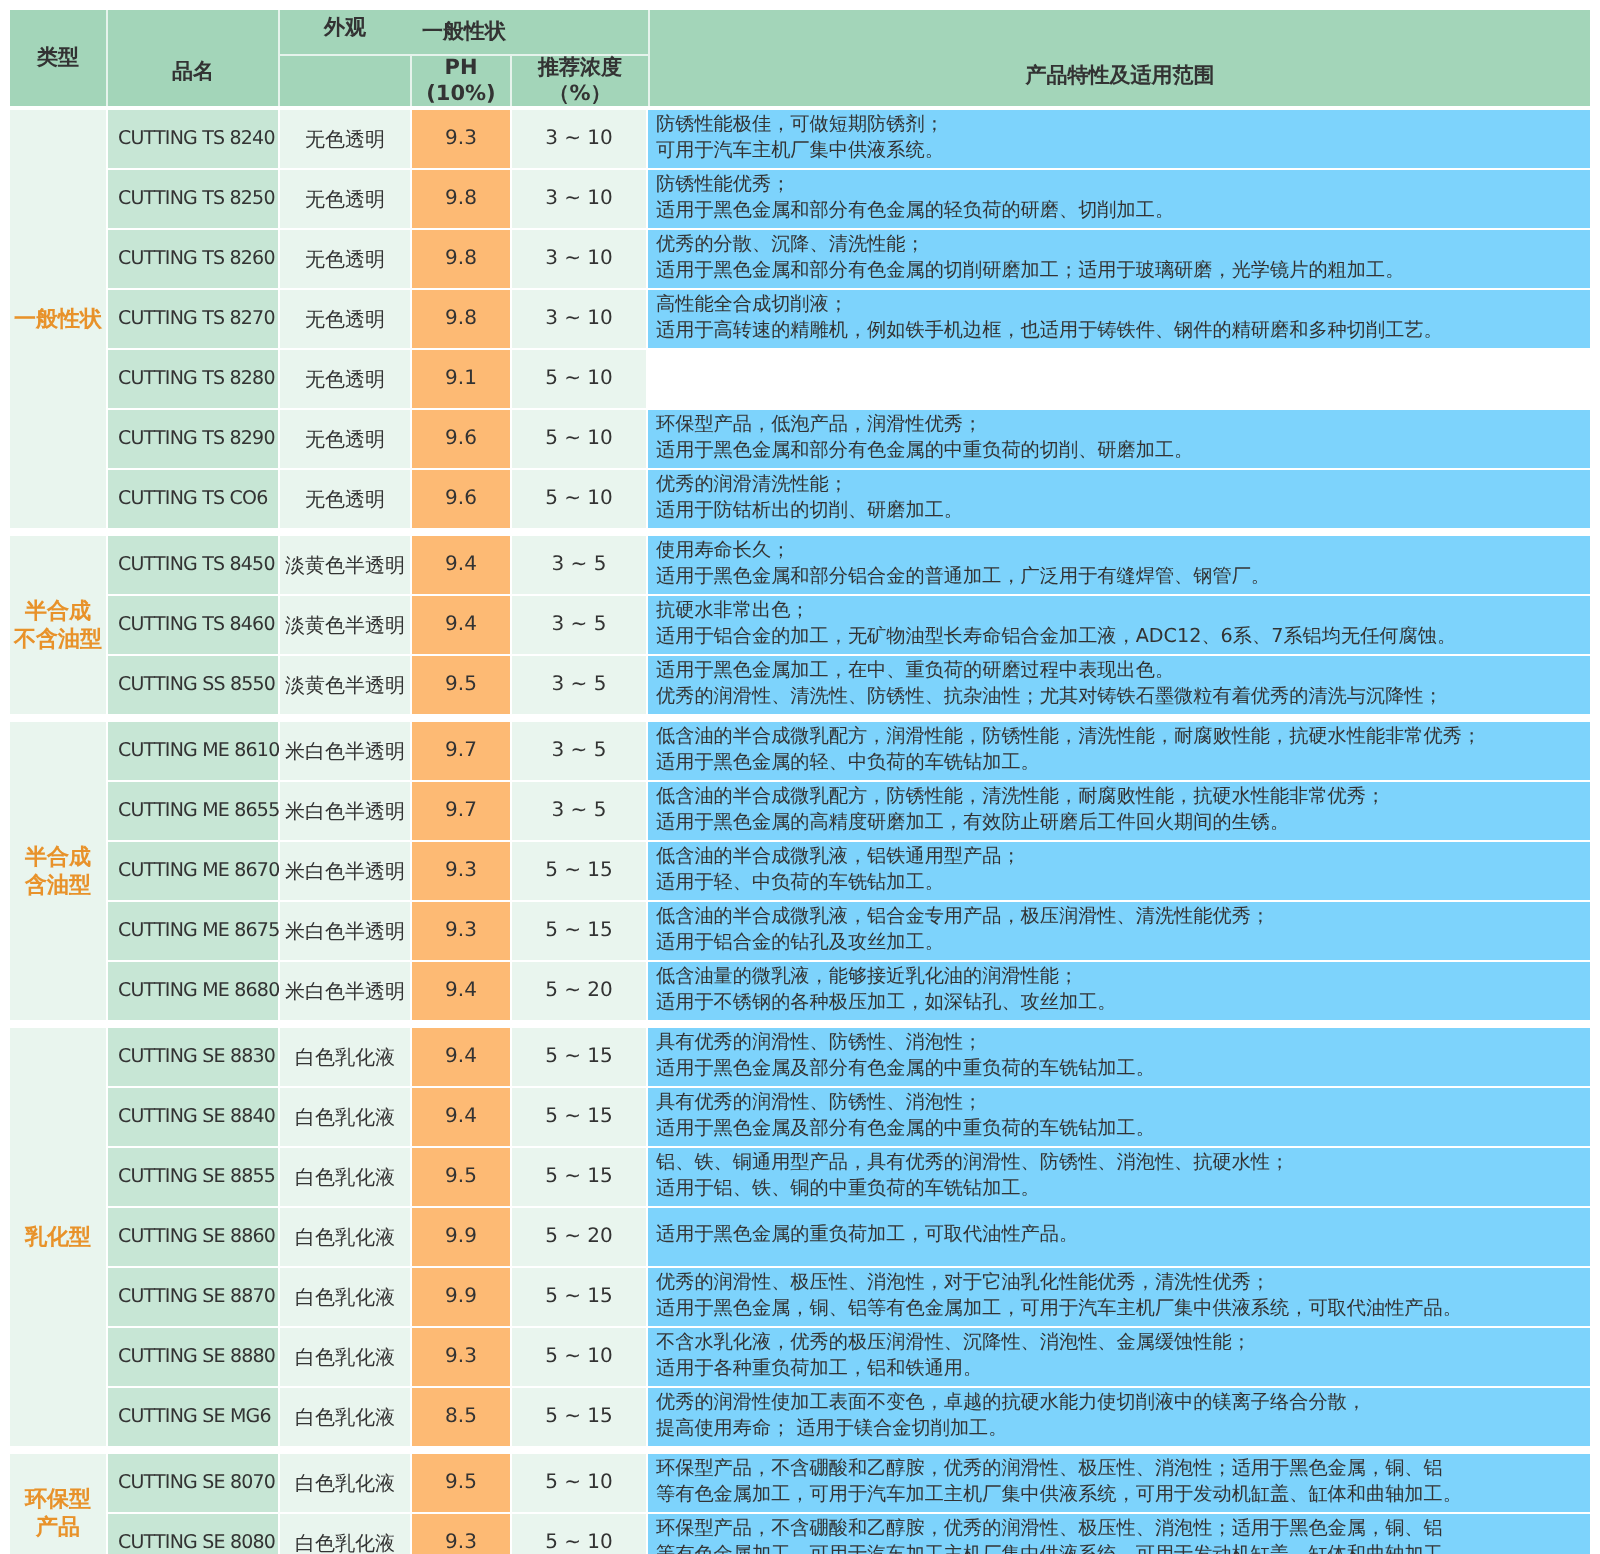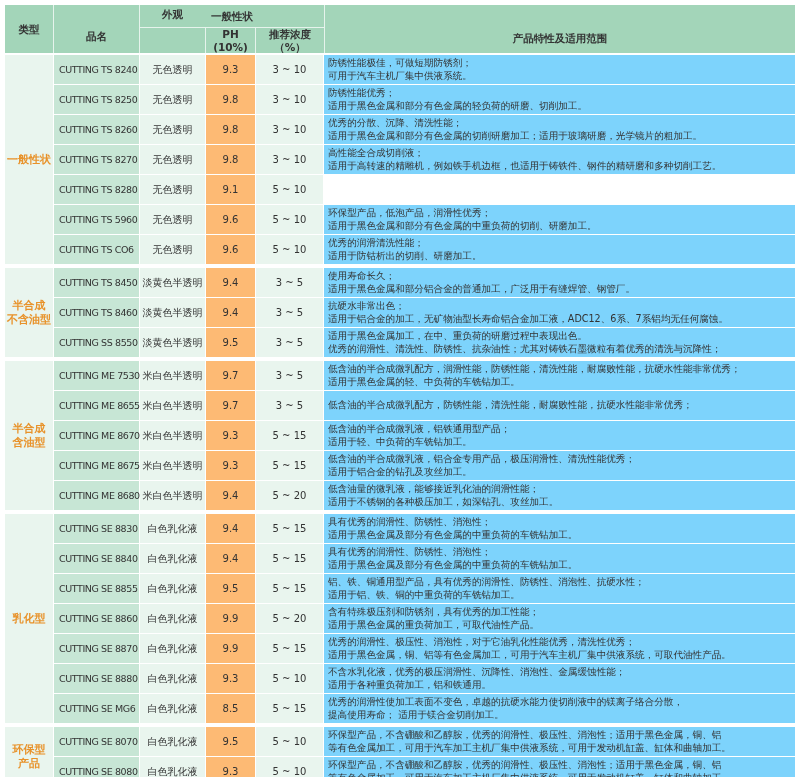--- a/index.html
+++ b/index.html
@@ -104,21 +104,21 @@
             <span>适用于高转速的精雕机，例如铁手机边框，也适用于铸铁件、钢件的精研磨和多种切削工艺。</span>
           </div>
         </div>
         <div class="row">
           <div class="c c-name">CUTTING TS 8280</div>
           <div class="c c-look">无色透明</div>
           <div class="c c-ph">9.1</div>
           <div class="c c-conc">5 ~ 10</div>
         </div>
         <div class="row">
-          <div class="c c-name">CUTTING TS 5960</div>
+          <div class="c c-name">CUTTING TS 8290</div>
           <div class="c c-look">无色透明</div>
           <div class="c c-ph">9.6</div>
           <div class="c c-conc">5 ~ 10</div>
           <div class="c c-desc">
             <span>环保型产品，低泡产品，润滑性优秀；</span>
             <span>适用于黑色金属和部分有色金属的中重负荷的切削、研磨加工。</span>
           </div>
         </div>
         <div class="row">
           <div class="c c-name">CUTTING TS CO6</div>
@@ -176,36 +176,37 @@
 
   <div class="group">
     <div class="cat">
       <div>
           <div>半合成</div>
           <div>含油型</div>
         </div>
     </div>
     <div class="rows">
         <div class="row">
-          <div class="c c-name">CUTTING ME 7530</div>
+          <div class="c c-name">CUTTING ME 8610</div>
           <div class="c c-look">米白色半透明</div>
           <div class="c c-ph">9.7</div>
           <div class="c c-conc">3 ~ 5</div>
           <div class="c c-desc">
             <span>低含油的半合成微乳配方，润滑性能，防锈性能，清洗性能，耐腐败性能，抗硬水性能非常优秀；</span>
             <span>适用于黑色金属的轻、中负荷的车铣钻加工。</span>
           </div>
         </div>
         <div class="row">
           <div class="c c-name">CUTTING ME 8655</div>
           <div class="c c-look">米白色半透明</div>
           <div class="c c-ph">9.7</div>
           <div class="c c-conc">3 ~ 5</div>
           <div class="c c-desc">
             <span>低含油的半合成微乳配方，防锈性能，清洗性能，耐腐败性能，抗硬水性能非常优秀；</span>
+            <span>适用于黑色金属的高精度研磨加工，有效防止研磨后工件回火期间的生锈。</span>
           </div>
         </div>
         <div class="row">
           <div class="c c-name">CUTTING ME 8670</div>
           <div class="c c-look">米白色半透明</div>
           <div class="c c-ph">9.3</div>
           <div class="c c-conc">5 ~ 15</div>
           <div class="c c-desc">
             <span>低含油的半合成微乳液，铝铁通用型产品；</span>
             <span>适用于轻、中负荷的车铣钻加工。</span>
@@ -271,21 +272,20 @@
             <span>铝、铁、铜通用型产品，具有优秀的润滑性、防锈性、消泡性、抗硬水性；</span>
             <span>适用于铝、铁、铜的中重负荷的车铣钻加工。</span>
           </div>
         </div>
         <div class="row">
           <div class="c c-name">CUTTING SE 8860</div>
           <div class="c c-look">白色乳化液</div>
           <div class="c c-ph">9.9</div>
           <div class="c c-conc">5 ~ 20</div>
           <div class="c c-desc">
-            <span>含有特殊极压剂和防锈剂，具有优秀的加工性能；</span>
             <span>适用于黑色金属的重负荷加工，可取代油性产品。</span>
           </div>
         </div>
         <div class="row">
           <div class="c c-name">CUTTING SE 8870</div>
           <div class="c c-look">白色乳化液</div>
           <div class="c c-ph">9.9</div>
           <div class="c c-conc">5 ~ 15</div>
           <div class="c c-desc">
             <span>优秀的润滑性、极压性、消泡性，对于它油乳化性能优秀，清洗性优秀；</span>

